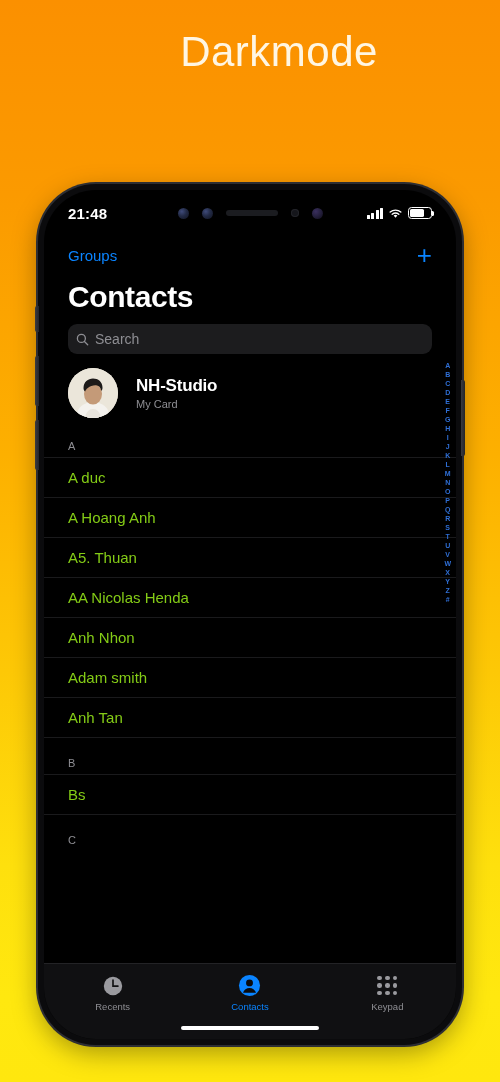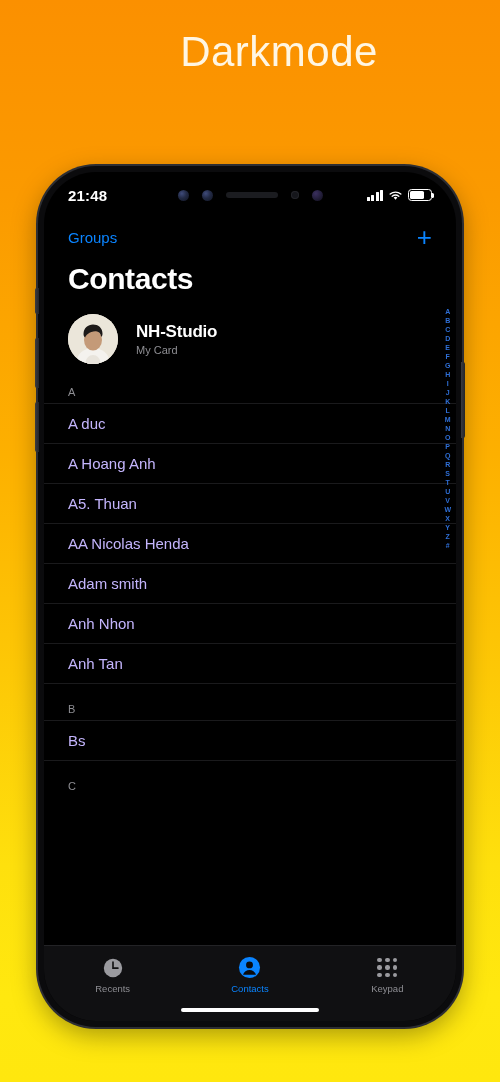--- a/index.html
+++ b/index.html
@@ -18,21 +18,21 @@
     font-weight:400;
     letter-spacing:0.5px;
     color:#fff6e2;
     font-family:"Liberation Sans", sans-serif;
     margin-left:29px;
   }
 
   
   .phone {
     position:absolute;
-    left:38px; top:166px;
+    left:38px; top:184px;
     width:424px; height:861px;
     border-radius:58px;
     background:#0b0b0d;
     box-shadow:0 0 0 2px #2d2e33, 0 8px 26px rgba(0,0,0,.35);
   }
   .phone-inner {
     position:absolute;
     left:6px; top:6px; right:6px; bottom:6px;
     border-radius:52px;
     background:#000;
@@ -105,21 +105,21 @@
     background:#e9e4d8; position:relative;
   }
   .mycard-text { display:flex; flex-direction:column; gap:2px; }
   .mycard-name { color:#fff; font-size:17px; font-weight:700; letter-spacing:-0.2px; }
   .mycard-sub { color:#8e8e93; font-size:11px; }
 
   .section-head {
     color:#8e8e93; font-size:11px; padding:6px 24px 5px; background:#000;
   }
   .row {
-    padding:11px 24px; color:#c4b5fd; font-size:15px; font-weight:500;
+    padding:11px 24px; color:#84cc16; font-size:15px; font-weight:500;
     border-top:1px solid #1a1a1c;
   }
   .sec-gap { height:14px; border-top:1px solid #1a1a1c; }
 
   
   .alpha-index {
     position:absolute; right:5px; top:8px;
     display:flex; flex-direction:column; align-items:center;
     gap:0.5px; z-index:5;
   }
@@ -182,20 +182,29 @@
       </div>
     </div>
 
     <div class="navbar">
       <div class="nav-groups">Groups</div>
       <div class="nav-add">+</div>
     </div>
 
     <div class="large-title">Contacts</div>
 
+    <div class="search-wrap">
+      <div class="search-field">
+        <svg class="search-icon" viewBox="0 0 14 14">
+          <circle cx="5.8" cy="5.8" r="4.3" stroke="#8e8e93" stroke-width="1.4" fill="none"></circle>
+          <line x1="9.1" y1="9.1" x2="12.6" y2="12.6" stroke="#8e8e93" stroke-width="1.4" stroke-linecap="round"></line>
+        </svg>
+        <span class="search-placeholder">Search</span>
+      </div>
+    </div>
 
     <div class="content">
 
       <div class="alpha-index" id="alpha-index">
           <span>A</span>
           <span>B</span>
           <span>C</span>
           <span>D</span>
           <span>E</span>
           <span>F</span>
@@ -237,22 +246,22 @@
           <span class="mycard-sub">My Card</span>
         </div>
       </div>
 
       <div id="list-sections">
           <div class="section-head">A</div>
           <div class="row">A duc</div>
           <div class="row">A Hoang Anh</div>
           <div class="row">A5. Thuan</div>
           <div class="row">AA Nicolas Henda</div>
+          <div class="row">Anh Nhon</div>
           <div class="row">Adam smith</div>
-          <div class="row">Anh Nhon</div>
           <div class="row">Anh Tan</div>
           <div class="sec-gap"></div>
           <div class="section-head">B</div>
           <div class="row">Bs</div>
           <div class="sec-gap"></div>
           <div class="section-head">C</div>
         </div>
     </div>
 
     <div class="tabbar" id="tabbar">

